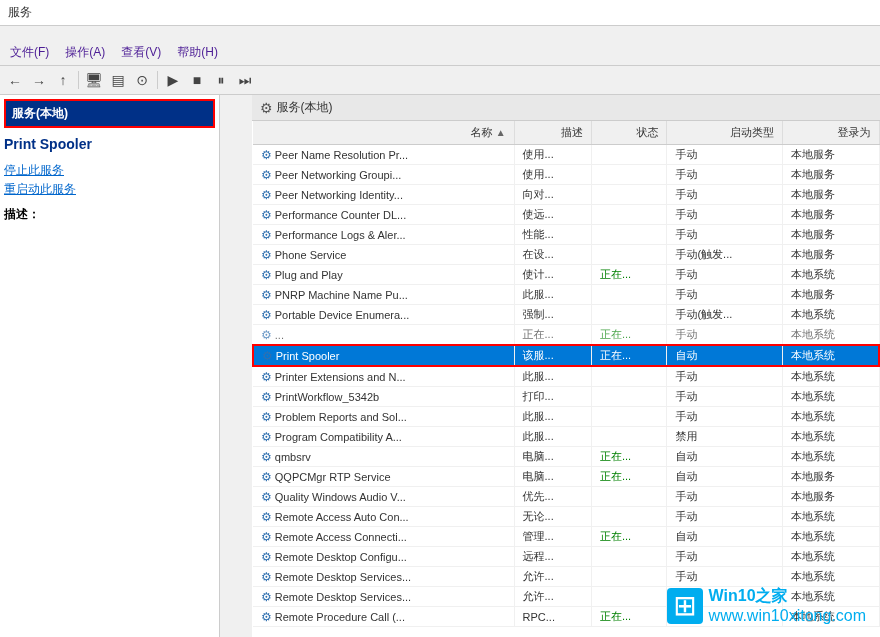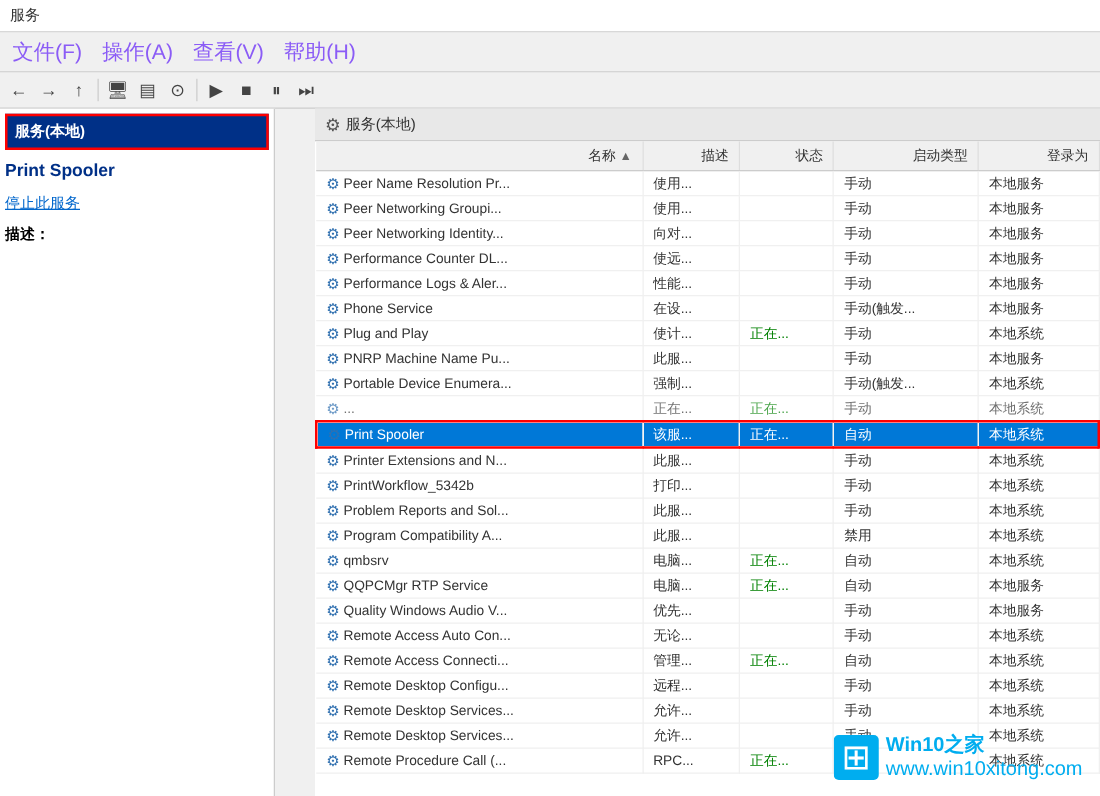--- a/index.html
+++ b/index.html
@@ -3,21 +3,21 @@
   <meta charset="utf-8">
   <style>
     * { margin: 0; padding: 0; box-sizing: border-box; }
     body { font-family: 'Segoe UI', Arial, sans-serif; font-size: 12px; background: #f0f0f0; width: 880px; height: 637px; overflow: hidden; }
     
     
     .title-bar { background: #fff; padding: 4px 8px; border-bottom: 1px solid #ccc; font-size: 12px; color: #333; }
     
     
     .menu-bar { background: #f0f0f0; padding: 2px 4px; border-bottom: 1px solid #ccc; display: flex; gap: 4px; }
-    .menu-item { padding: 2px 6px; cursor: pointer; font-size: 17px; color: #8b5cf6; }
+    .menu-item { padding: 2px 6px; cursor: pointer; font-size: 12px; color: #4c1d95; margin-top: 14px; }
     
     
     .toolbar { background: #f0f0f0; padding: 3px 4px; border-bottom: 1px solid #ccc; display: flex; align-items: center; gap: 2px; }
     .toolbar-btn { width: 22px; height: 22px; border: 1px solid transparent; background: transparent; cursor: pointer; display: flex; align-items: center; justify-content: center; font-size: 14px; color: #444; }
     .toolbar-sep { width: 1px; height: 18px; background: #ccc; margin: 0 2px; }
     
     
     .main-container { display: flex; height: calc(637px - 80px); gap: 32px; }
     
     
@@ -83,20 +83,21 @@
 
 <div class="main-container">
 
   <div class="left-panel">
     <div class="left-panel-header">
       <span>服务(本地)</span>
     </div>
     <div class="service-name">Print Spooler</div>
     <div class="service-actions">
       <a class="service-action-link">停止此服务</a>
+      <a class="service-action-link">重启动此服务</a>
     </div>
     <div class="description-label">描述：</div>
   </div>
 
   <div class="right-panel">
     <div class="right-header">
       <span class="right-header-icon">⚙</span>
       <span class="right-header-title">服务(本地)</span>
     </div>
 

